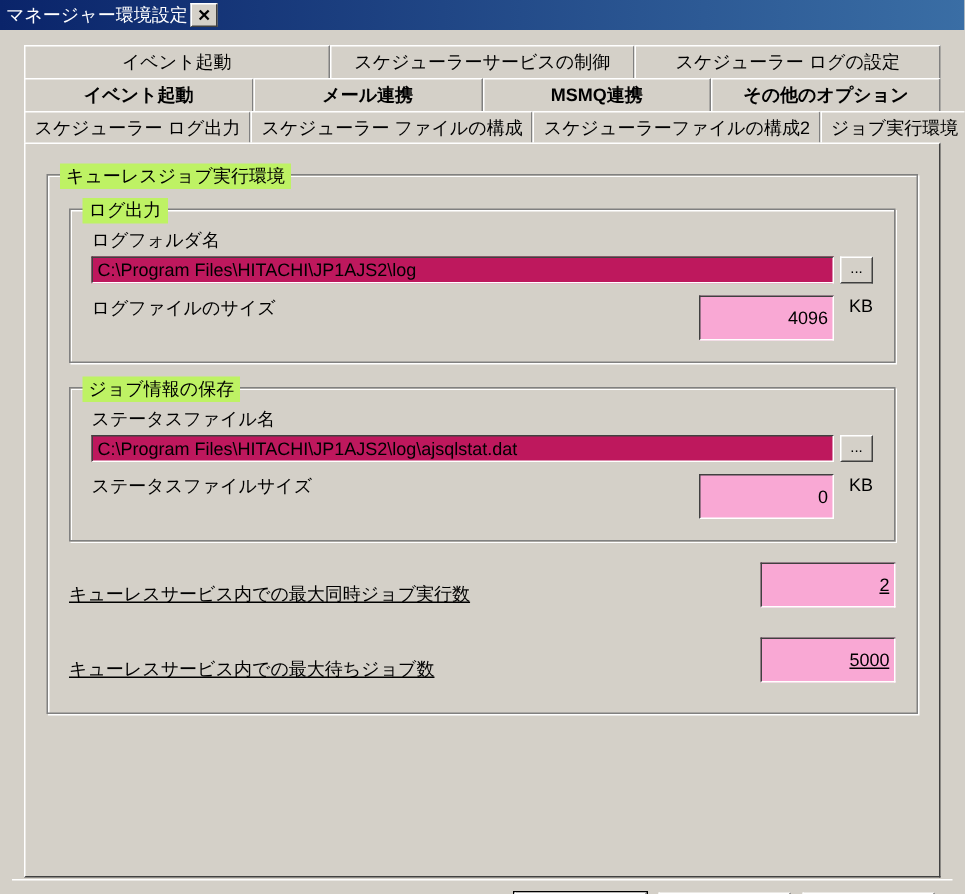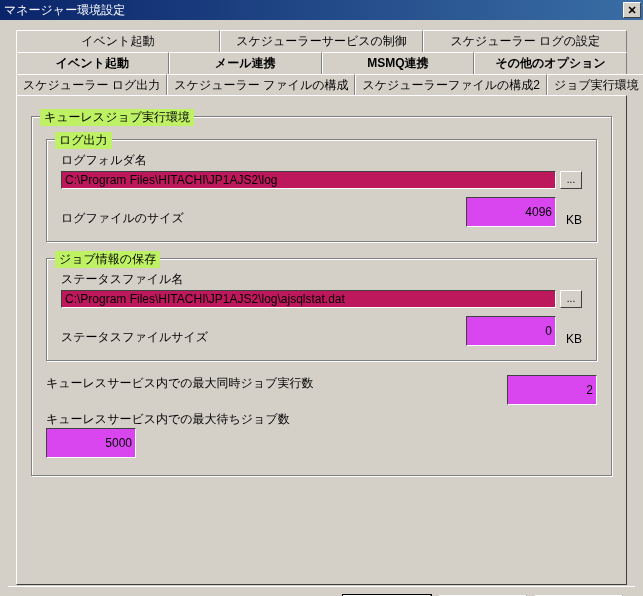--- a/index.html
+++ b/index.html
@@ -10,21 +10,21 @@
   width: 643px;
   height: 596px;
   overflow: hidden;
 }
 .titlebar {
   background: linear-gradient(to right, #0a246a, #3a6ea5);
   color: #fff;
   height: 20px;
   display: flex;
   align-items: center;
-  justify-content: space-between;
+  justify-content: flex-start;
   padding-left: 4px;
   font-size: 12px;
 }
 .close-btn {
   width: 18px; height: 16px;
   background: #d4d0c8;
   border: 1px solid #fff;
   border-right-color: #404040;
   border-bottom-color: #404040;
   display: flex; align-items: center; justify-content: center;
@@ -92,21 +92,21 @@
   border: 1px solid #808080;
   border-top-color: #404040;
   border-left-color: #404040;
   border-right-color: #fff;
   border-bottom-color: #fff;
   font-size: 12px;
   padding: 1px 3px;
   height: 18px;
 }
 .num-input {
-  background: #d946ef;
+  background: #f9a8d4;
   border: 1px solid #808080;
   border-top-color: #404040;
   border-left-color: #404040;
   border-right-color: #fff;
   border-bottom-color: #fff;
   font-size: 12px;
   padding: 14px 3px;
   height: 24px;
   text-align: right;
 }
@@ -114,26 +114,26 @@
   width: 22px; height: 18px;
   background: #d4d0c8;
   border: 1px solid #fff;
   border-right-color: #404040;
   border-bottom-color: #404040;
   font-size: 10px;
   cursor: pointer;
   text-align: center;
   line-height: 14px;
 }
-.row { display: flex; align-items: flex-end; gap: 6px; margin-top: 8px; }
+.row { display: flex; align-items: flex-start; gap: 6px; margin-top: 8px; }
 .row .label { flex: 0 0 auto; }
 .spacer { flex: 1; }
 .unit { font-size: 12px; margin-left: 4px; }
 .bottom-row {
-  display: flex; align-items: flex-start; margin-top: 14px;
+  display: flex; align-items: flex-end; margin-top: 14px; text-decoration: underline;
 }
 .bottom-row .label { flex: 0 0 auto; }
 .bottom-row .num-input { width: 90px; }
 .button-bar {
   display: flex;
   justify-content: flex-end;
   gap: 8px;
   padding: 8px 12px;
   border-top: 1px solid #fff;
 }
@@ -214,21 +214,21 @@
           <input class="num-input" style="width: 90px;" value="0">
           <span class="unit">KB</span>
         </div>
       </div>
 
       <div class="bottom-row">
         <span class="label">キューレスサービス内での最大同時ジョブ実行数</span>
         <span class="spacer"></span>
         <input class="num-input" value="2" style="">
       </div>
-      <div class="bottom-row" style="margin-top:6px;flex-direction:column;">
+      <div class="bottom-row" style="margin-top:20px;">
         <span class="label">キューレスサービス内での最大待ちジョブ数</span>
         <span class="spacer"></span>
         <input class="num-input" value="5000" style="">
       </div>
 
     </div>
   </div>
 
   <div class="button-bar">
     <button class="btn default">OK</button>

